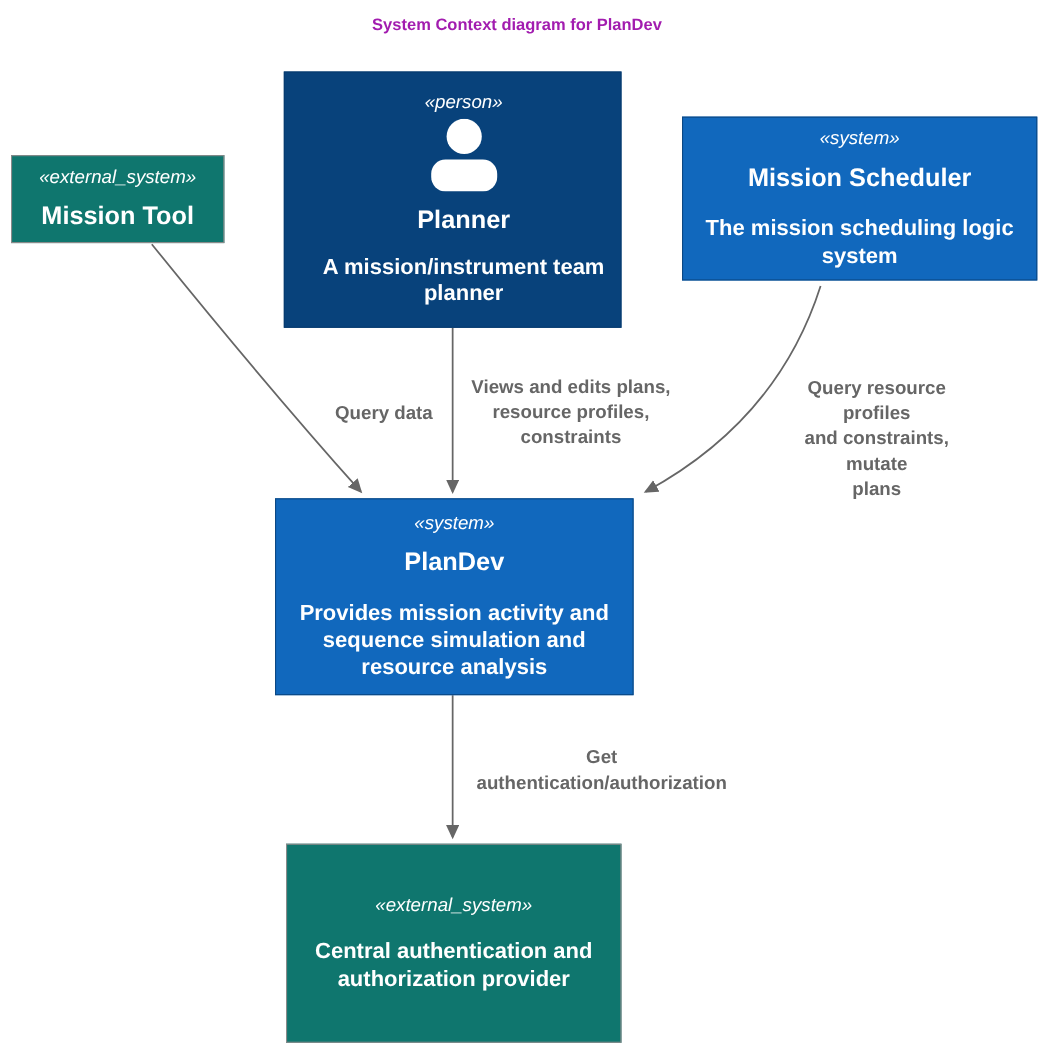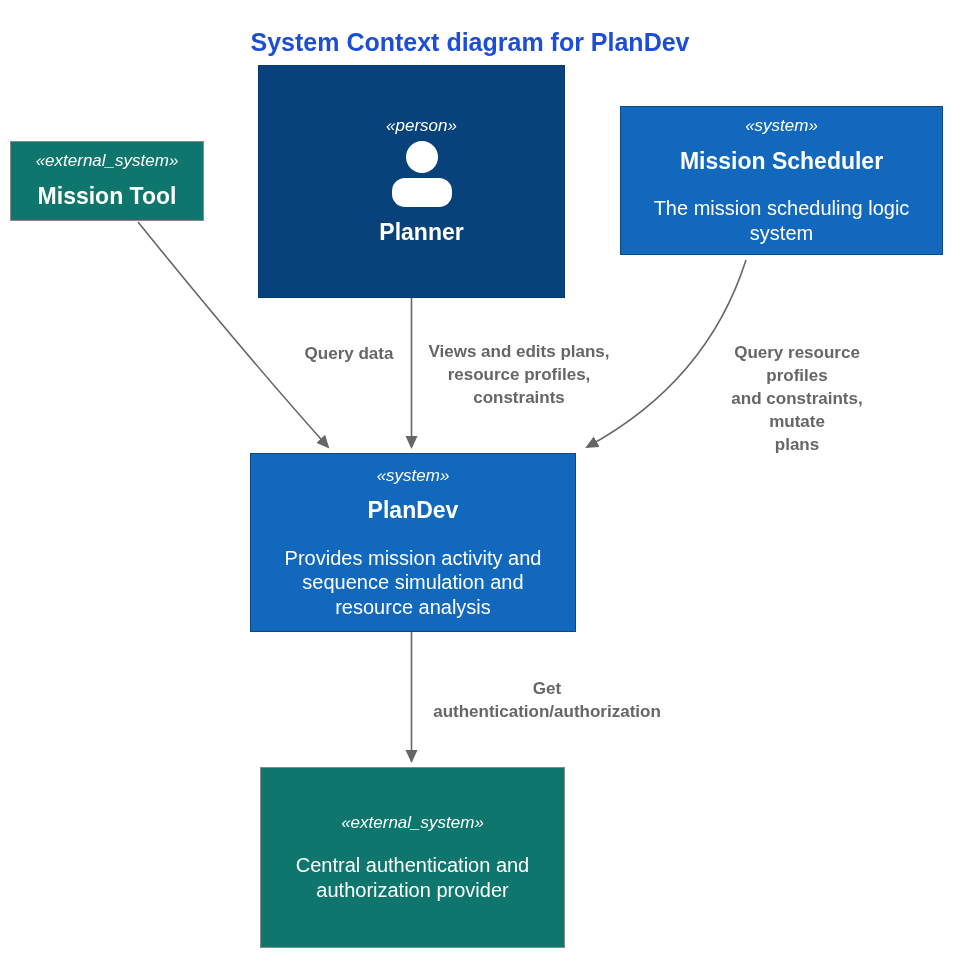--- a/index.html
+++ b/index.html
@@ -1,58 +1,58 @@
 <!DOCTYPE html>
 <html><head>
 <meta charset="utf-8">
 <style>
   html,body { margin:0; padding:0; background:#ffffff; }
   body { width:953px; height:956px; font-family:"Liberation Sans", sans-serif; }
   .canvas { position:relative; width:953px; height:956px; overflow:hidden; background:#ffffff; }
 
   .diagram-title {
-    position:absolute; left:470px; top:28px; transform:translateX(-50%);
-    font-size:25px; font-weight:bold; color:#1d4ed8; white-space:nowrap;
+    position:absolute; left:470px; top:14px; transform:translateX(-50%);
+    font-size:15px; font-weight:bold; color:#a21caf; white-space:nowrap;
   }
 
   svg.edges { position:absolute; left:0; top:0; pointer-events:none; }
 
   .node {
     position:absolute; box-sizing:border-box; color:#ffffff;
     display:flex; flex-direction:column; align-items:center; justify-content:center;
     text-align:center; padding:6px 10px;
   }
   .person   { background:#08427B; border:1px solid #073B6F; }
   .system   { background:#1168BD; border:1px solid #0B4884; }
   .external { background:#0f766e; border:1px solid #8A8A8A; }
 
   .stereotype { font-style:italic; font-size:17px; line-height:1.15; }
   .name { font-weight:bold; font-size:23px; line-height:1.25; margin-top:11px; }
-  .desc { font-size:20px; line-height:1.22; margin-top:21px; }
+  .desc { font-size:20px; line-height:1.22; margin-top:21px;font-weight:bold; }
 
   #node-planner           { left:258px; top:65px;  width:307px; height:233px;padding-left:30px; }
   #node-mission-tool      { left:10px;  top:141px; width:194px; height:80px;  }
   #node-mission-scheduler { left:620px; top:106px; width:323px; height:149px; }
   #node-plandev           { left:250px; top:453px; width:326px; height:179px; }
   #node-cam               { left:260px; top:767px; width:305px; height:181px; }
 
   #node-planner .desc { max-width:285px; margin-top:17px; }
   #node-mission-scheduler .desc { max-width:302px; }
   #node-plandev .desc { max-width:300px; }
   #node-cam .name { max-width:220px; }
   #node-cam .desc { max-width:292px; }
 
   .person-icon-wrap { margin-top:5px; line-height:0; }
 
   .edge-label {
     position:absolute; transform:translateX(-50%);
     color:#666666; font-weight:bold; font-size:17px; line-height:23px;
     text-align:center; white-space:pre-line;
   }
-  #label-query-data     { left:349px; top:342px; }
+  #label-query-data     { left:349px; top:364px; }
   #label-views-edits    { left:519px; top:340px; }
   #label-query-resource { left:797px; top:341px; }
   #label-get-auth       { left:547px; top:677px; }
 </style>
 </head>
 <body>
 
 <div class="canvas">
 
   <div class="diagram-title">System Context diagram for PlanDev</div>
@@ -71,20 +71,21 @@
 
   <div class="node person" id="node-planner">
     <div class="stereotype">«person»</div>
     <div class="person-icon-wrap">
       <svg width="64" height="66" viewBox="0 0 64 66" aria-hidden="true">
         <circle cx="32" cy="16" r="16" fill="#ffffff"></circle>
         <rect x="2" y="37" width="60" height="29" rx="13" fill="#ffffff"></rect>
       </svg>
     </div>
     <div class="name">Planner</div>
+    <div class="desc">A mission/instrument team planner</div>
   </div>
 
   <div class="node external" id="node-mission-tool">
     <div class="stereotype">«external_system»</div>
     <div class="name">Mission Tool</div>
   </div>
 
   <div class="node system" id="node-mission-scheduler">
     <div class="stereotype">«system»</div>
     <div class="name">Mission Scheduler</div>

